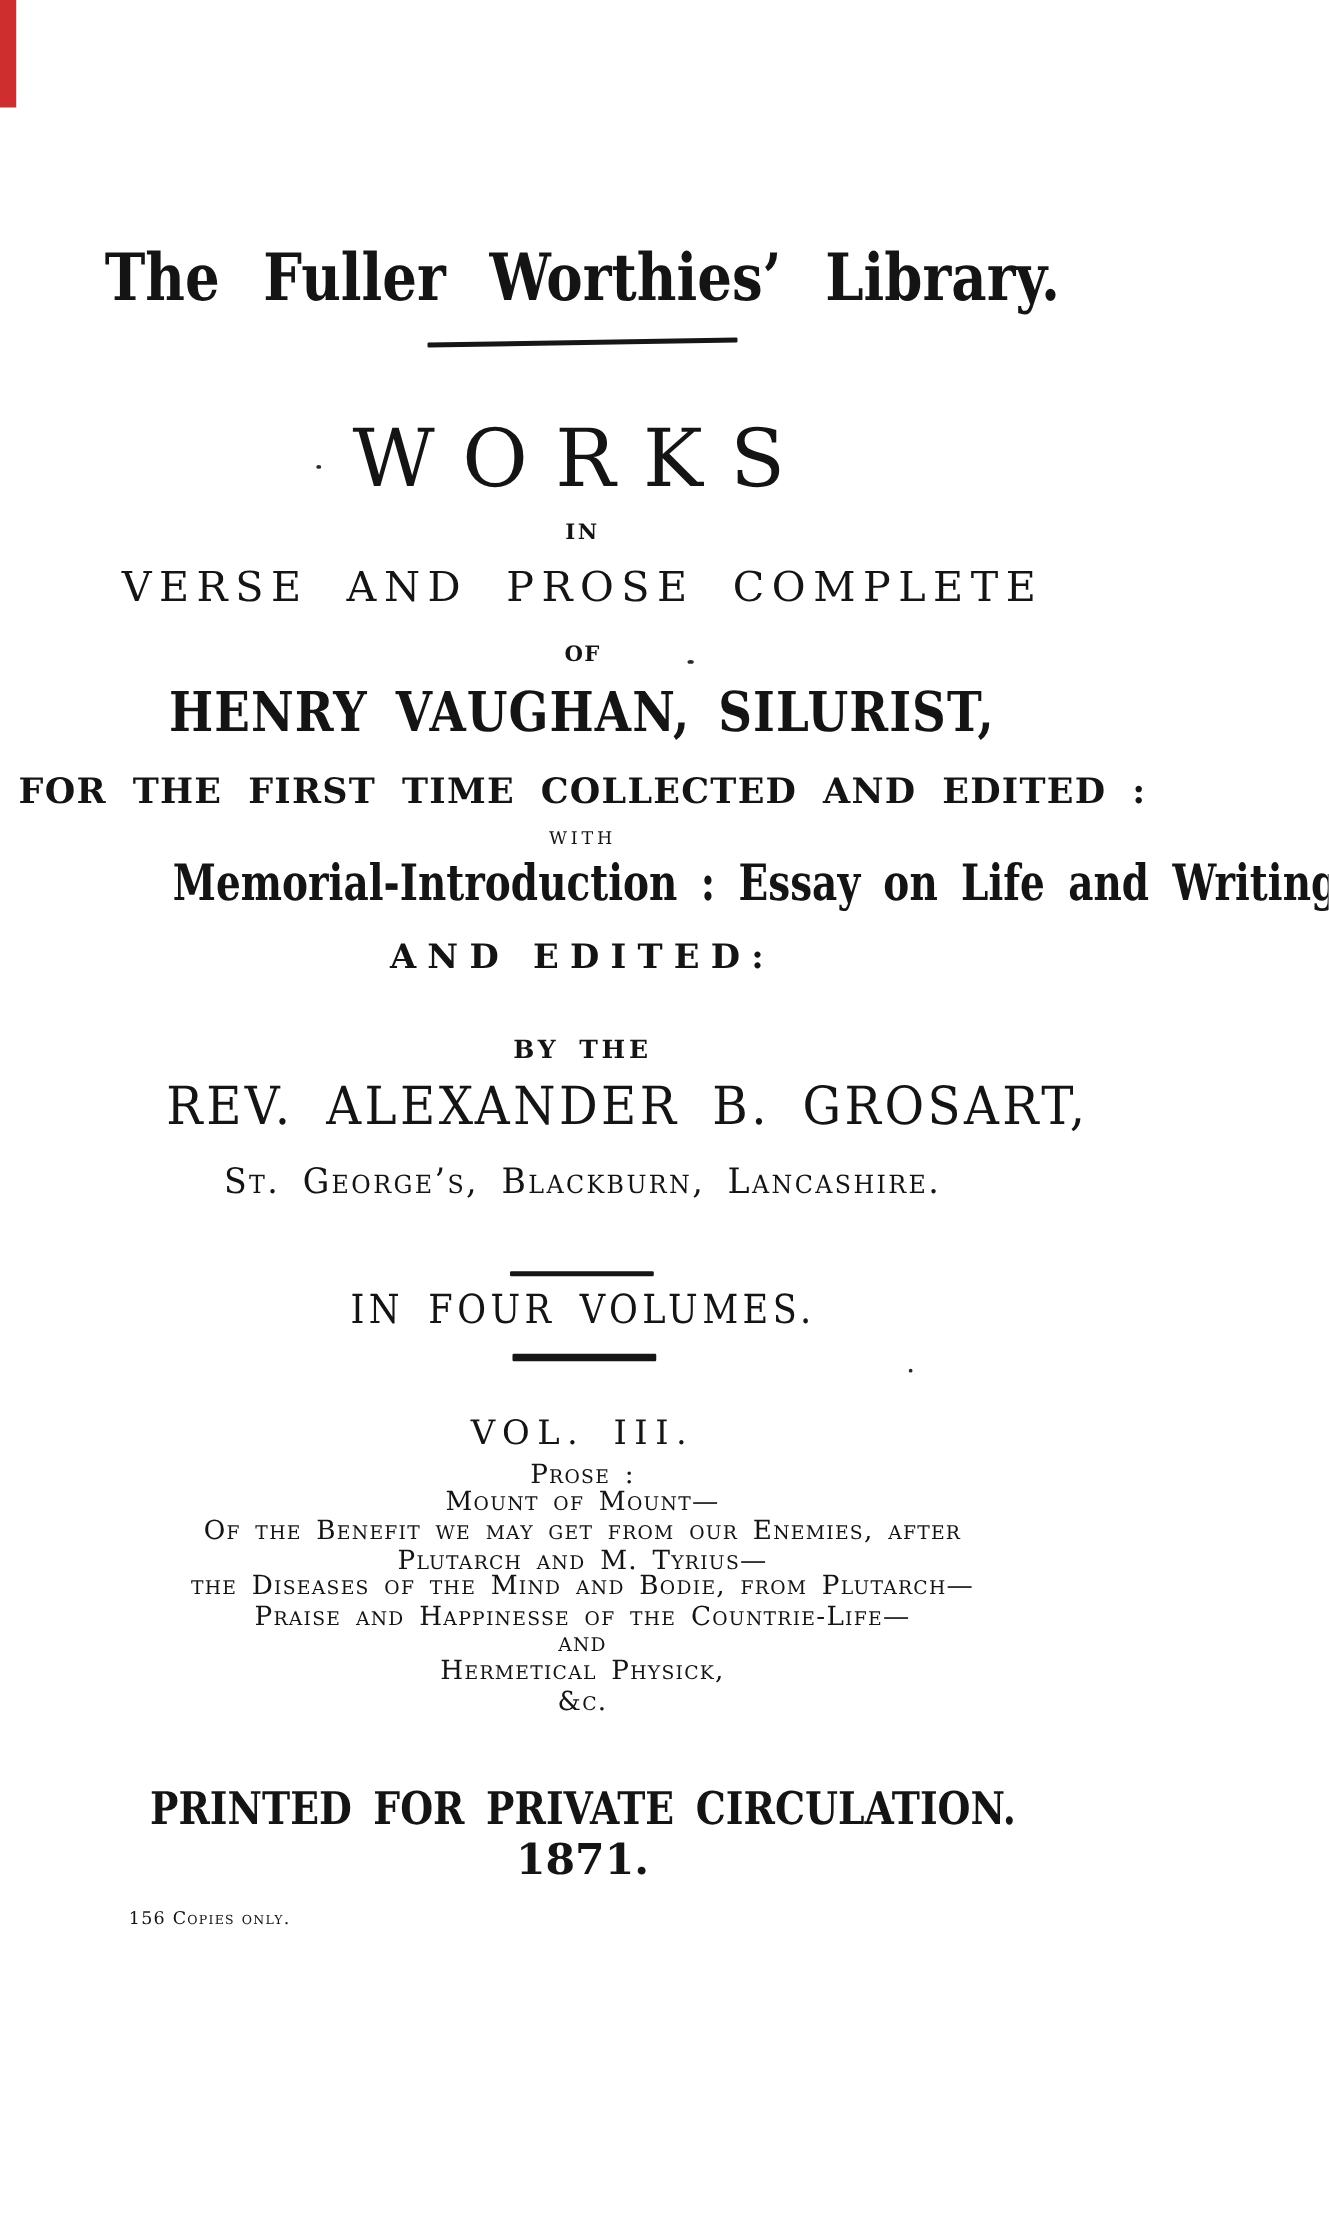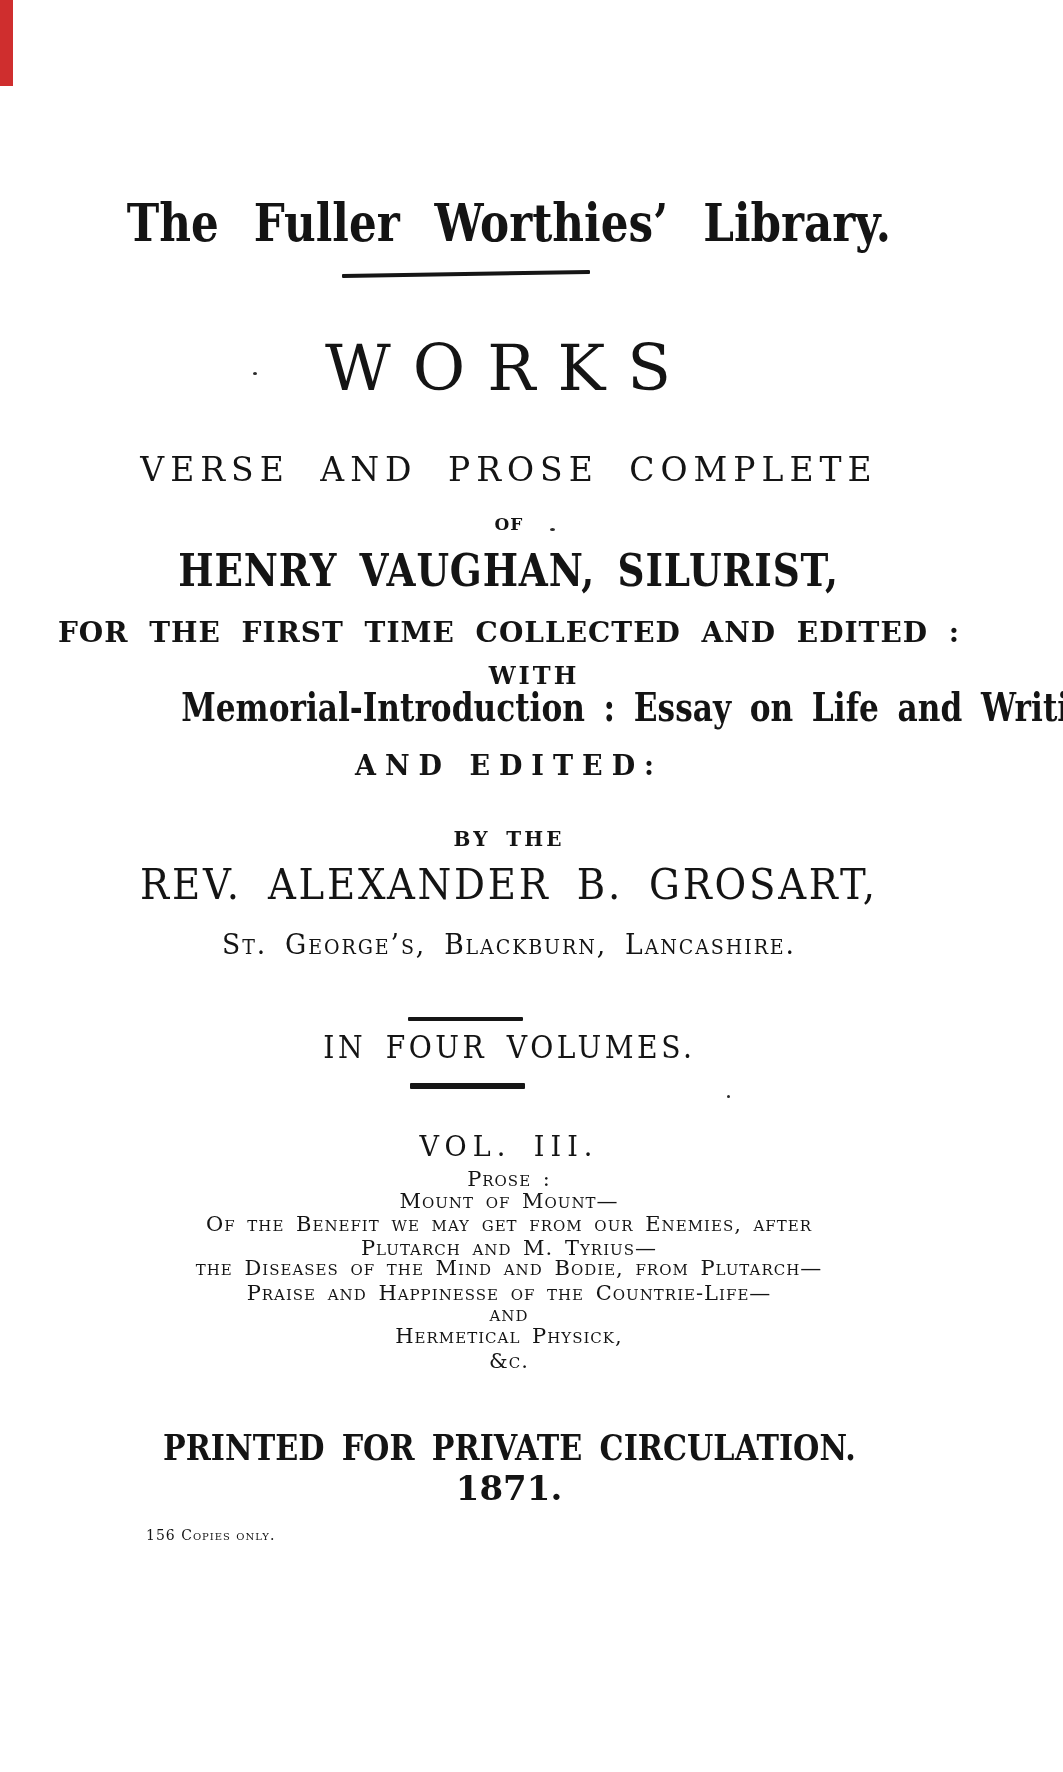--- a/index.html
+++ b/index.html
@@ -10,41 +10,40 @@
     overflow:hidden;
     font-family:"DejaVu Serif","Liberation Serif",serif;
     color:#141414;
   }
   .ln{
     position:absolute;
     left:0;width:932px;
     text-align:center;
     line-height:1;
     white-space:nowrap;
-    margin-left:43px;
   }
   .cx{display:inline-block;transform:scaleX(var(--sx,1));transform-origin:50% 0;}
   .rule{position:absolute;background:#161616;border-radius:1px;}
   .speck{position:absolute;background:#2a2a2a;border-radius:50%;}
   .redmark{position:absolute;left:0;top:0;width:13px;height:86px;}
   .sc{font-variant:small-caps;}
 
   .series-title{top:197px;font-size:52px;font-weight:bold;word-spacing:0.45em;letter-spacing:0px;}
   .half-the{top:299px;font-size:18px;font-weight:bold;letter-spacing:4px;}
   .main-title{top:336px;font-size:64px;letter-spacing:22px;}
   .conj-in{top:418px;font-size:17px;font-weight:bold;letter-spacing:2px;}
   .subtitle{top:453px;font-size:33px;letter-spacing:6px;word-spacing:14px;}
   .conj-of{top:516px;font-size:17px;font-weight:bold;letter-spacing:1px;}
   .work-author{top:549px;font-size:44px;font-weight:bold;letter-spacing:1px;word-spacing:10px;}
   .edited-line{top:619px;font-size:28px;font-weight:bold;letter-spacing:1px;word-spacing:10px;}
-  .conj-with{top:664px;font-size:24px;font-weight:bold;letter-spacing:3px;padding-left:25px;}
+  .conj-with{top:664px;font-size:14px;font-weight:normal;letter-spacing:3px;}
   .memorial-line{top:687px;font-size:40px;font-weight:bold;word-spacing:10px;}
   .and-notes{top:752px;font-size:27px;font-weight:bold;letter-spacing:9px;}
   .by-the{top:829px;font-size:20px;font-weight:bold;letter-spacing:3px;word-spacing:6px;}
-  .editor-name{top:864px;font-size:42px;letter-spacing:3px;word-spacing:12px;}
+  .editor-name{top:864px;font-size:42px;letter-spacing:3px;word-spacing:12px;padding-left:36px;}
   .editor-address{top:931px;font-size:28px;letter-spacing:2px;word-spacing:8px;}
   .volumes{top:1031px;font-size:32px;letter-spacing:4px;word-spacing:8px;}
   .vol-number{top:1133px;font-size:27px;letter-spacing:6px;word-spacing:8px;}
   .toc{font-size:21px;letter-spacing:1px;word-spacing:4px;}
   .toc-0{top:1169px;} .toc-1{top:1191px;} .toc-2{top:1214px;}
   .toc-3{top:1238px;} .toc-4{top:1258px;} .toc-5{top:1283px;}
   .toc-6{top:1304px;} .toc-7{top:1326px;} .toc-8{top:1351px;}
   .imprint{top:1429px;font-size:36px;font-weight:bold;word-spacing:8px;}
   .pub-year{top:1471px;font-size:34px;font-weight:bold;}
   .limitation{top:1528px;left:103px;width:auto;text-align:center;font-size:14px;letter-spacing:1px;}
@@ -62,20 +61,21 @@
 
   <div class="ln series-title">
     <span class="cx" style="--sx:.84">The Fuller Worthies’ Library.</span>
   </div>
 
   <div class="rule rule-top"></div>
 
 
   <div class="ln main-title">WORKS</div>
 
+  <div class="ln conj-in">IN</div>
 
   <div class="ln subtitle">VERSE AND PROSE COMPLETE</div>
 
   <div class="ln conj-of">OF</div>
 
   <div class="ln work-author">
     <span class="cx" style="--sx:.85">HENRY VAUGHAN, SILURIST,</span>
   </div>
 
   <div class="ln edited-line">FOR THE FIRST TIME COLLECTED AND EDITED :</div>

